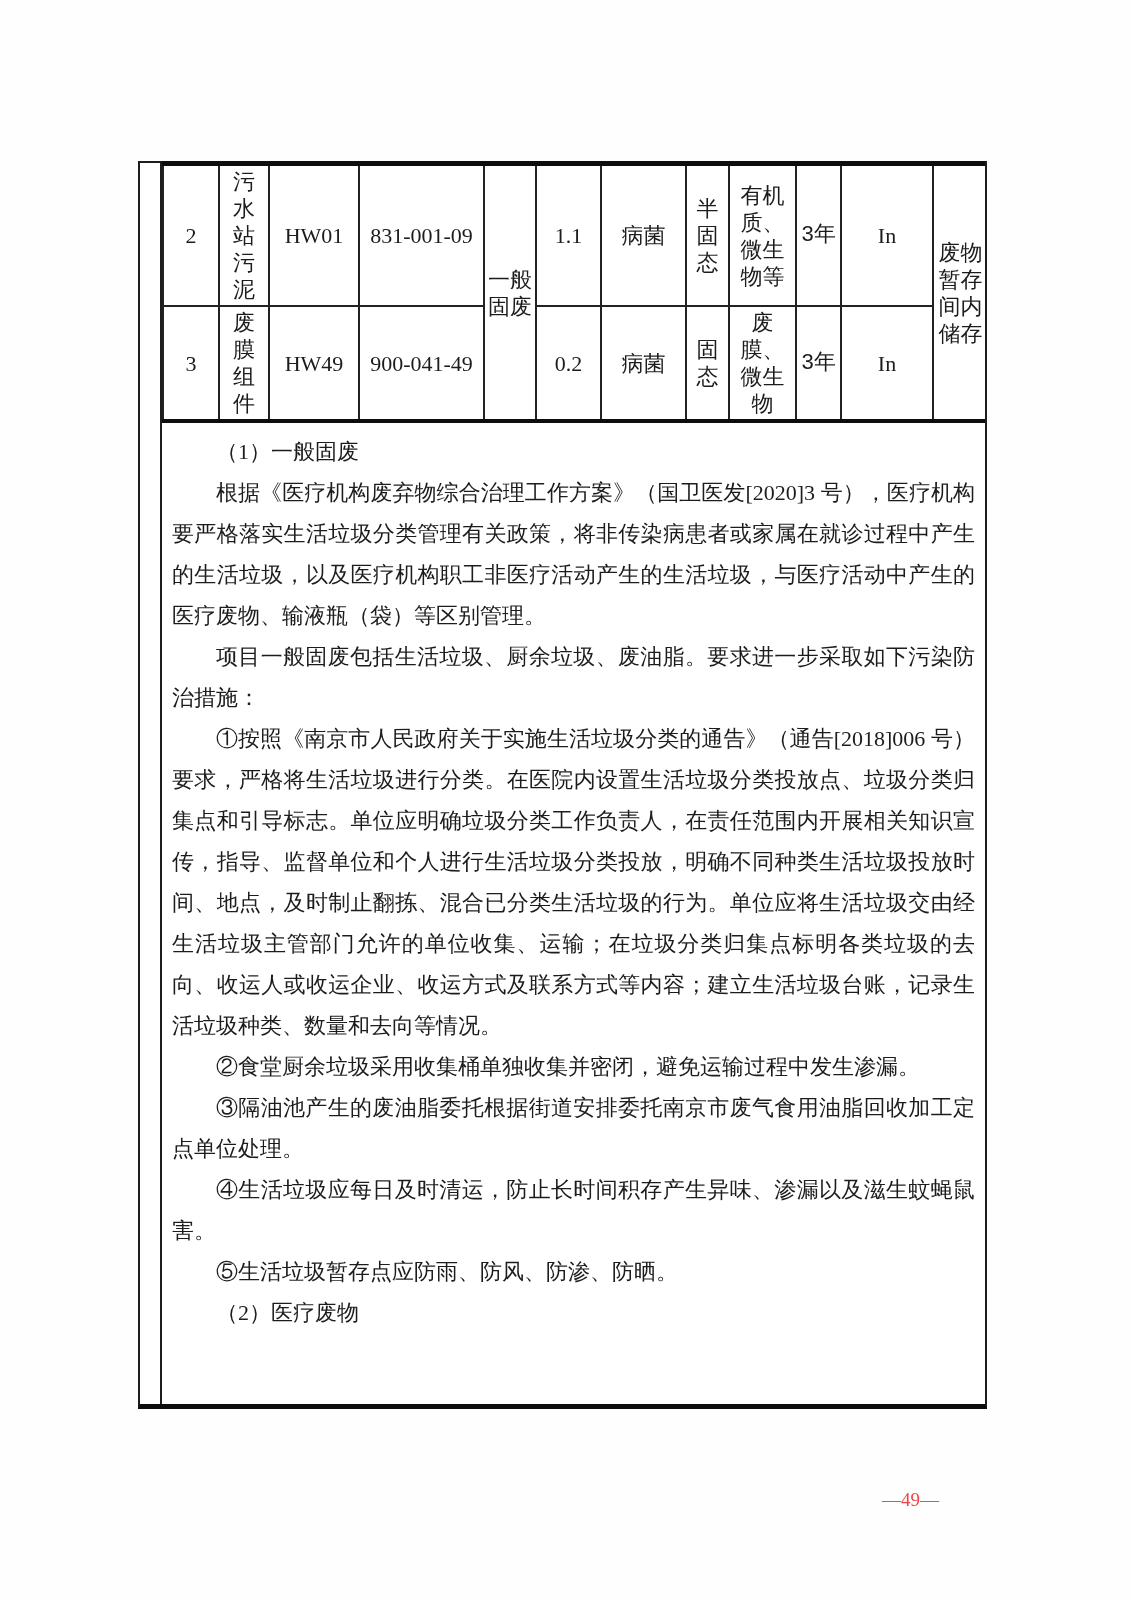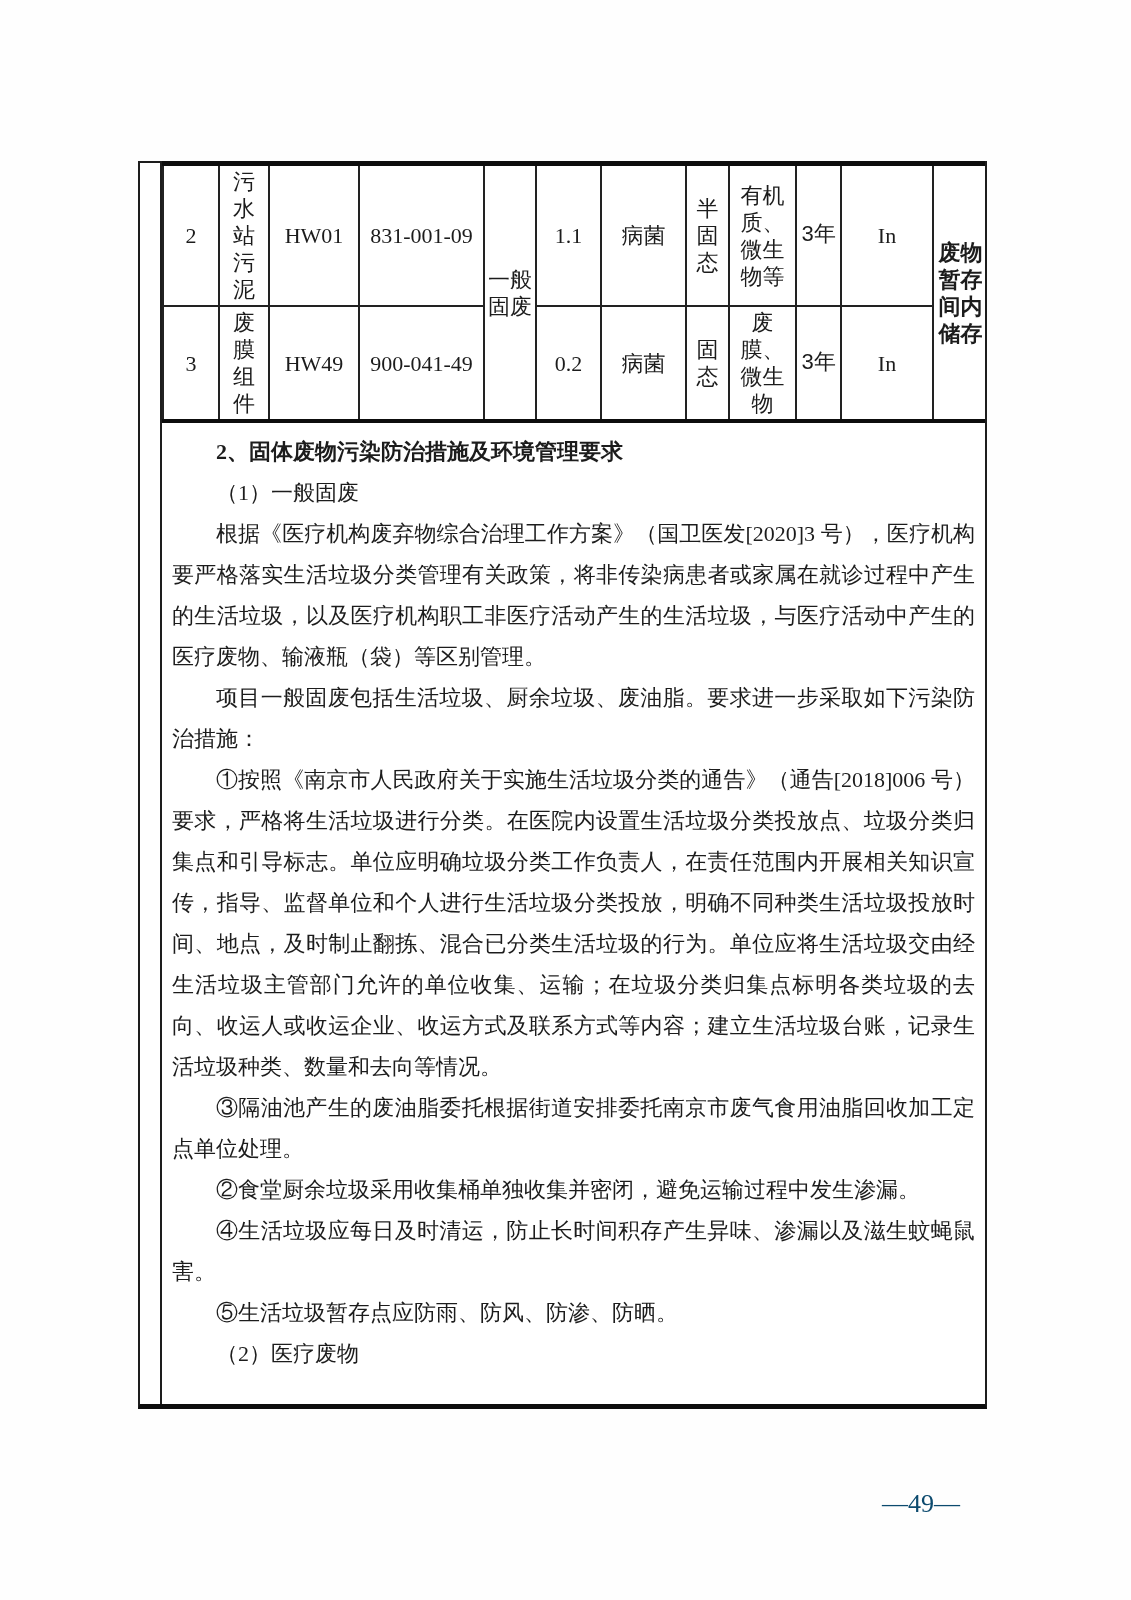--- a/index.html
+++ b/index.html
@@ -45,38 +45,38 @@
     word-break: break-all;
     line-height: 27px;
     padding: 2px 3px;
     overflow: hidden;
   }
   table.waste tr.row-2 { height: 134px; }
   table.waste tr.row-3 { height: 102px; }
   td.hw { vertical-align: top; text-align: left; padding: 3px 2px 0 4px; }
   td.period { padding: 2px 10px; font-family: Liberation Mono, monospace; }
   td.comp { line-height: 26px; padding: 2px 4px; }
-  td.storage { line-height: 28px; font-weight: bold; }
+  td.storage { line-height: 28px; }
   td.noborder-r { border-right: none; }
 
   .body-text {
     padding: 8px 10px 0 10px;
     font-size: 22px;
     line-height: 41px;
     text-align: justify;
   }
   .body-text p { margin: 0; text-indent: 2em; }
   .body-text p.heading { font-weight: bold; }
 
   .page-number {
     position: absolute;
     left: 882px; top: 1489px;
-    font-size: 26px;
+    font-size: 19px;
     letter-spacing: 0px;
-    color: #0c4a6e;
+    color: #ef4444;
     white-space: nowrap;
   }
 </style>
 </head>
 <body>
 
 <div class="frame">
   <div class="gutter"></div>
   <div class="cell">
 
@@ -119,27 +119,26 @@
         <td>病菌</td>
         <td>固态</td>
         <td class="comp">废膜、微生物</td>
         <td class="period">3年</td>
         <td>In</td>
       </tr>
     </tbody>
       </table>
 
     <div class="body-text">
-      <p class="heading">2、固体废物污染防治措施及环境管理要求</p>
       <p>（1）一般固废</p>
       <p>根据《医疗机构废弃物综合治理工作方案》（国卫医发[2020]3 号），医疗机构要严格落实生活垃圾分类管理有关政策，将非传染病患者或家属在就诊过程中产生的生活垃圾，以及医疗机构职工非医疗活动产生的生活垃圾，与医疗活动中产生的医疗废物、输液瓶（袋）等区别管理。</p>
       <p>项目一般固废包括生活垃圾、厨余垃圾、废油脂。要求进一步采取如下污染防治措施：</p>
       <p>①按照《南京市人民政府关于实施生活垃圾分类的通告》（通告[2018]006 号）要求，严格将生活垃圾进行分类。在医院内设置生活垃圾分类投放点、垃圾分类归集点和引导标志。单位应明确垃圾分类工作负责人，在责任范围内开展相关知识宣传，指导、监督单位和个人进行生活垃圾分类投放，明确不同种类生活垃圾投放时间、地点，及时制止翻拣、混合已分类生活垃圾的行为。单位应将生活垃圾交由经生活垃圾主管部门允许的单位收集、运输；在垃圾分类归集点标明各类垃圾的去向、收运人或收运企业、收运方式及联系方式等内容；建立生活垃圾台账，记录生活垃圾种类、数量和去向等情况。</p>
+      <p>②食堂厨余垃圾采用收集桶单独收集并密闭，避免运输过程中发生渗漏。</p>
       <p>③隔油池产生的废油脂委托根据街道安排委托南京市废气食用油脂回收加工定点单位处理。</p>
-      <p>②食堂厨余垃圾采用收集桶单独收集并密闭，避免运输过程中发生渗漏。</p>
       <p>④生活垃圾应每日及时清运，防止长时间积存产生异味、渗漏以及滋生蚊蝇鼠害。</p>
       <p>⑤生活垃圾暂存点应防雨、防风、防渗、防晒。</p>
       <p>（2）医疗废物</p>
     </div>
 
   </div>
 </div>
 
 <div class="page-number">—49—</div>
 

